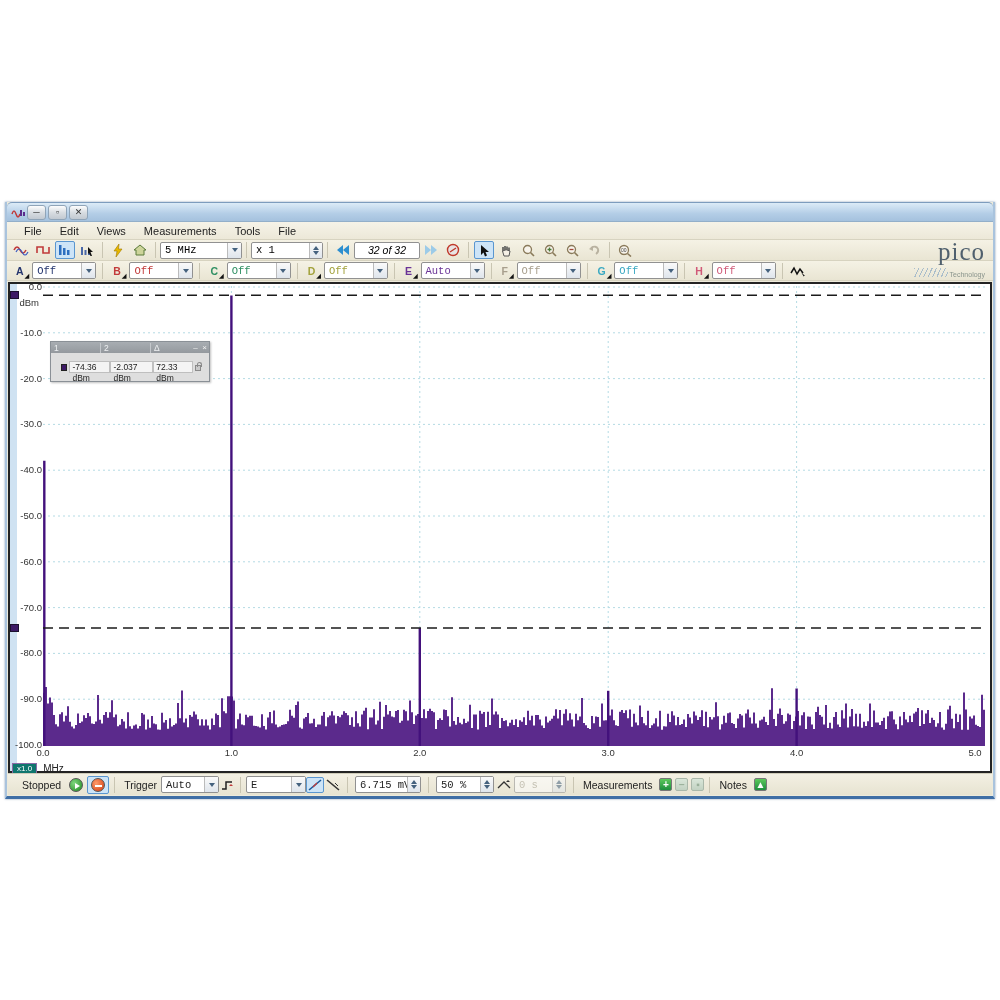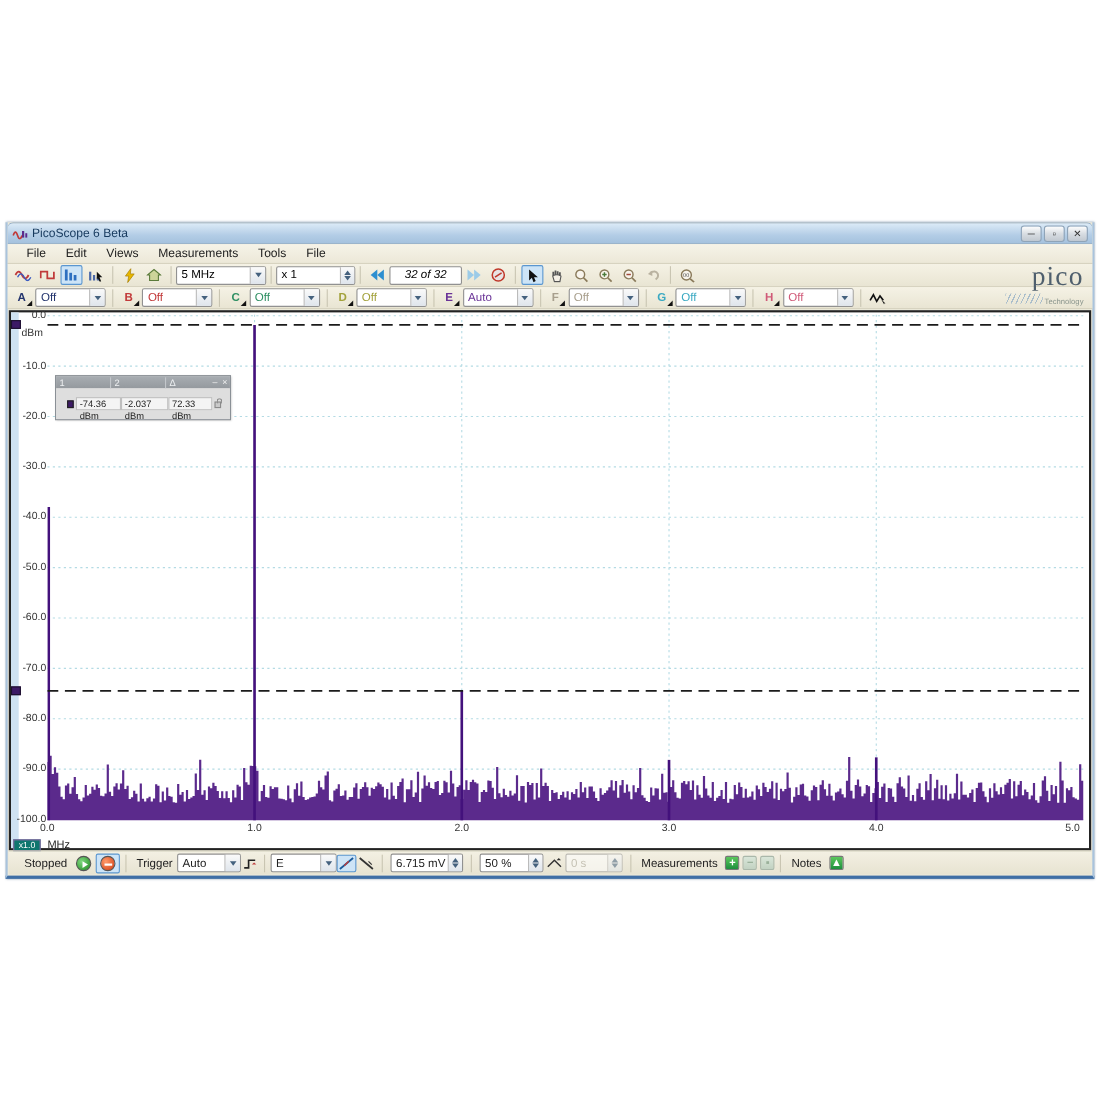--- a/index.html
+++ b/index.html
@@ -25,21 +25,21 @@
 
   
   .toolbar { height:21px; background:linear-gradient(#f5f2e5,#e9e5d3); border-bottom:1px solid #d7d3c0;
     display:flex; align-items:center; padding-left:3px; position:relative; }
   .tbtn { width:20px; height:18px; margin:0 1px; border:1px solid transparent; border-radius:2px;
     display:flex; align-items:center; justify-content:center; }
   .tbtn.active { background:#cde4f7; border-color:#5a96d0; }
   .vsep { width:1px; height:16px; background:#c9c5b2; margin:0 4px; }
   .mini-select { height:17px; background:#fff; border:1px solid #919191; border-radius:2px;
     display:inline-flex; align-items:center; font-size:10.5px; }
-  .sel-text { padding:8px 4px; flex:1; white-space:nowrap; overflow:hidden; }
+  .sel-text { padding:8px 4px; flex:1; white-space:nowrap; overflow:hidden;font-family:Liberation Mono, monospace; }
   .sel-btn { width:14px; height:100%; border-left:1px solid #bbb; background:linear-gradient(#fafafa,#dfe5ec);
     display:flex; align-items:center; justify-content:center; }
   .dd-ar { width:0; height:0; border:3px solid transparent; border-top:4px solid #44617e; margin-top:3px; }
   .spin { width:13px; height:100%; border-left:1px solid #bbb; background:linear-gradient(#fafafa,#dfe5ec);
     display:flex; flex-direction:column; align-items:center; justify-content:center; }
   .sp-up { width:0;height:0;border:3px solid transparent;border-bottom:4px solid #44617e; margin-bottom:1px;}
   .sp-dn { width:0;height:0;border:3px solid transparent;border-top:4px solid #44617e; }
   .txtbox { height:17px; background:#fff; border:1px solid #919191; border-radius:2px;
     font-size:10.5px; display:flex; align-items:center; justify-content:center;font-style:italic; }
 
@@ -113,21 +113,20 @@
 <body>
 
 <div class="window">
 
   <div class="titlebar">
     <svg width="14" height="12">
       <path d="M1 8 Q3 2 5 8 Q7 14 9 8" stroke="#c03a3a" fill="none" stroke-width="1.5"></path>
       <rect x="9" y="4" width="2" height="6" fill="#5b2a8c"></rect>
         <rect x="12" y="6" width="2" height="4" fill="#5b2a8c"></rect>
     </svg>
-    <span class="title-text">PicoScope 6 Beta</span>
     <span class="winbtn">─</span>
     <span class="winbtn">▫</span>
     <span class="winbtn">✕</span>
   </div>
 
   <div class="menubar">
     <span class="menu-item">File</span>
     <span class="menu-item">Edit</span>
     <span class="menu-item">Views</span>
     <span class="menu-item">Measurements</span>

